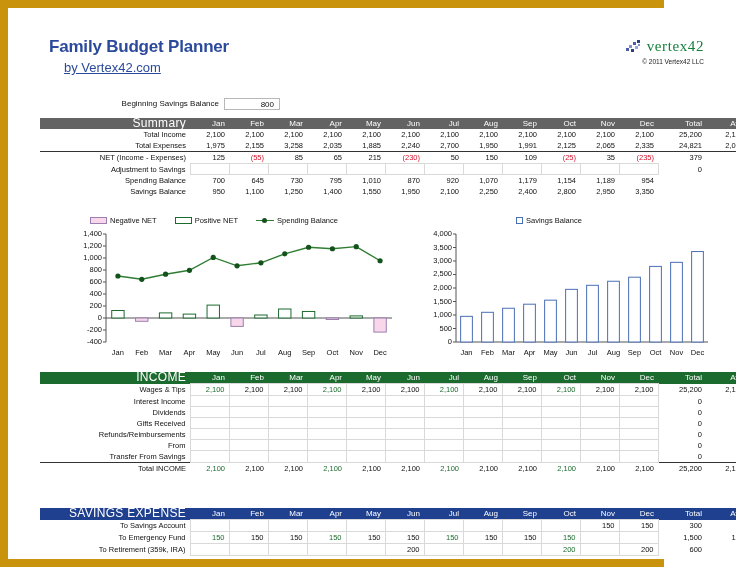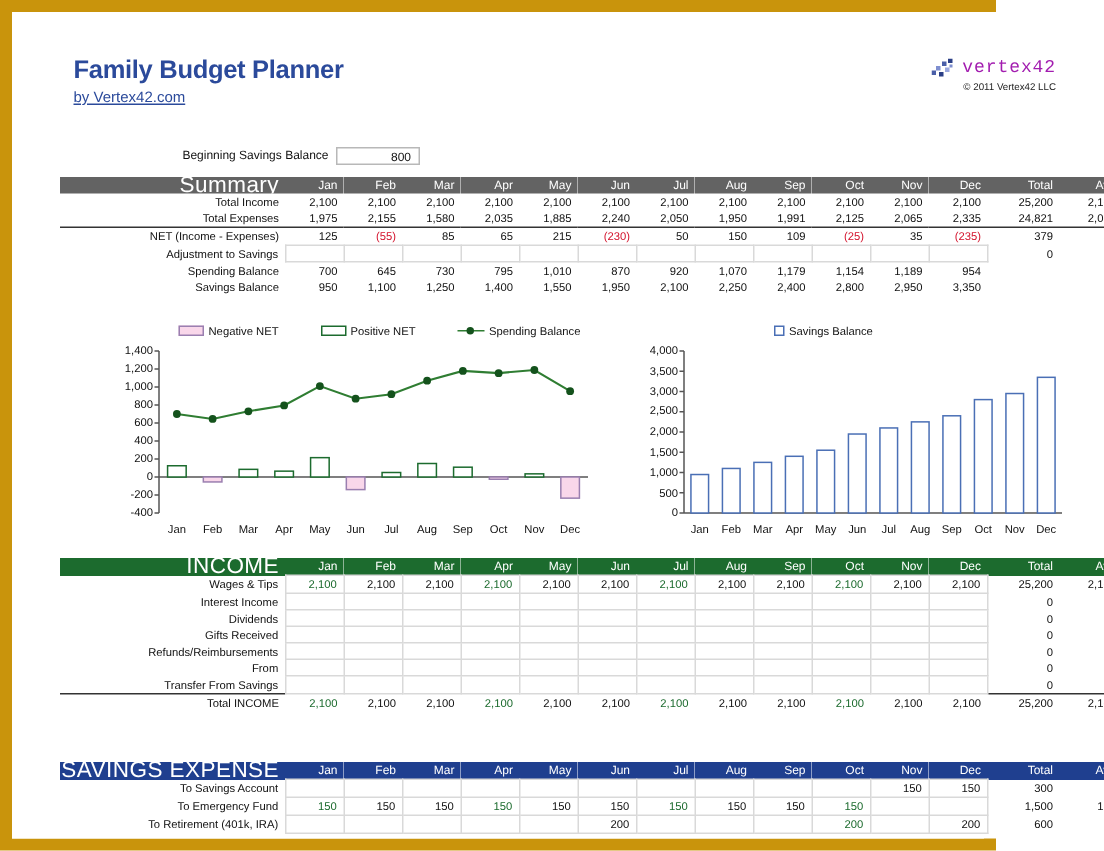--- a/index.html
+++ b/index.html
@@ -27,34 +27,34 @@
   }
 
   
   #title {
     position: absolute; left: 41px; top: 29px;
     font-size: 17px; font-weight: bold;
     color: #2b4a9b; letter-spacing: -0.2px;
     white-space: nowrap;
   }
   #byline {
-    position: absolute; left: 41px; top: 52px;
-    font-size: 10px; color: #2b4a9b;
+    position: absolute; left: 56px; top: 52px;
+    font-size: 13px; color: #2b4a9b;
     text-decoration: underline;
     white-space: nowrap;
   }
   #logo-wrap {
     position: absolute; right: 24px; top: 30px;
     text-align: right;
   }
   #logo-row { display: flex; align-items: center; justify-content: flex-end; gap: 4px; }
   #logo-mark { width: 17px; height: 13px; display:block; }
   #logo-text {
-    font-size: 12px; color: #a21caf; letter-spacing: 0.6px;
-    font-family: Liberation Mono, monospace;
+    font-size: 15px; color: #15803d; letter-spacing: 0.6px;
+    font-family: Liberation Serif, serif;
   }
   #logo-copy {
     font-size: 6.5px; color: #222; margin-top: 3px; white-space: nowrap;
   }
 
   
   .beg-row {
     position: absolute;
     font-size: 8px; color: #111;
     height: 12px; line-height: 12px;
@@ -86,21 +86,21 @@
     line-height: 11px;
     font-weight: normal;
     text-align: right;
     white-space: nowrap;
     overflow: hidden;
   }
   .hdr td { color: #fff; text-align: center; padding: 0; font-size: 8px; height: 13px; line-height: 13px; }
   .hdr.gray td { background: #636363; }
   .hdr.green td { background: #1c6b2e; }
   .hdr.blue td { background: #1f3f8f; }
-  .hdr td.cat { font-size: 15px; letter-spacing: 0.3px; }
+  .hdr td.cat { font-size: 12px; letter-spacing: 0.3px; }
   td.rowlabel { text-align: right; padding-right: 6px; color: #111; }
   td.rowlabel-l { text-align: left; padding-left: 4px; color: #111; }
   .neg { color: #d3112b; }
   .q { color: #1c6b2e; }
   .cellbox { border: 1px solid #d9d9d9; background: #fff; }
   .topline td { border-top: 1px solid #333; }
 
   
   #summary { left: 32px; top: 110px; width: 678px; }
 
@@ -200,25 +200,25 @@
             <td>2,100</td>
             <td>2,100</td>
             <td>2,100</td>
             <td>25,200</td>
             <td>2,100</td>
           </tr>
           <tr>
             <td class="rowlabel">Total Expenses</td>
             <td>1,975</td>
             <td>2,155</td>
-            <td>1,580</td>
+            <td>3,258</td>
             <td>2,035</td>
             <td>1,885</td>
             <td>2,240</td>
-            <td>2,050</td>
+            <td>2,700</td>
             <td>1,950</td>
             <td>1,991</td>
             <td>2,125</td>
             <td>2,065</td>
             <td>2,335</td>
             <td>24,821</td>
             <td>2,068</td>
           </tr>
           <tr class="topline">
             <td class="rowlabel">NET (Income - Expenses)</td>
@@ -285,21 +285,21 @@
             <td>2,800</td>
             <td>2,950</td>
             <td>3,350</td>
             <td></td>
             <td></td>
           </tr>
         </tbody>
     </table>
 
     <div class="chartbox" id="chart-net" style="left:58px; top:208px; width:330px; height:148px;">
-      <div class="legend" id="legend-net" style="left:53px; top:0px; gap:28px;">
+      <div class="legend" id="legend-net" style="left:24px; top:0px; gap:18px;">
         <span class="item">
           <span class="swatch sw-neg"></span>
           <span>Negative NET</span>
         </span>
         <span class="item">
           <span class="swatch sw-pos"></span>
           <span>Positive NET</span>
         </span>
         <span class="item">
           <span class="sw-line">
@@ -652,21 +652,21 @@
             <td class="cellbox q">150</td>
             <td class="cellbox">150</td>
             <td class="cellbox">150</td>
             <td class="cellbox q">150</td>
             <td class="cellbox"></td>
             <td class="cellbox"></td>
             <td>1,500</td>
             <td>125</td>
           </tr>
           <tr>
-            <td class="rowlabel-l">To Retirement (401k, IRA)</td>
+            <td class="rowlabel-l">To Retirement (359k, IRA)</td>
             <td class="cellbox q"></td>
             <td class="cellbox"></td>
             <td class="cellbox"></td>
             <td class="cellbox q"></td>
             <td class="cellbox"></td>
             <td class="cellbox">200</td>
             <td class="cellbox q"></td>
             <td class="cellbox"></td>
             <td class="cellbox"></td>
             <td class="cellbox q">200</td>

